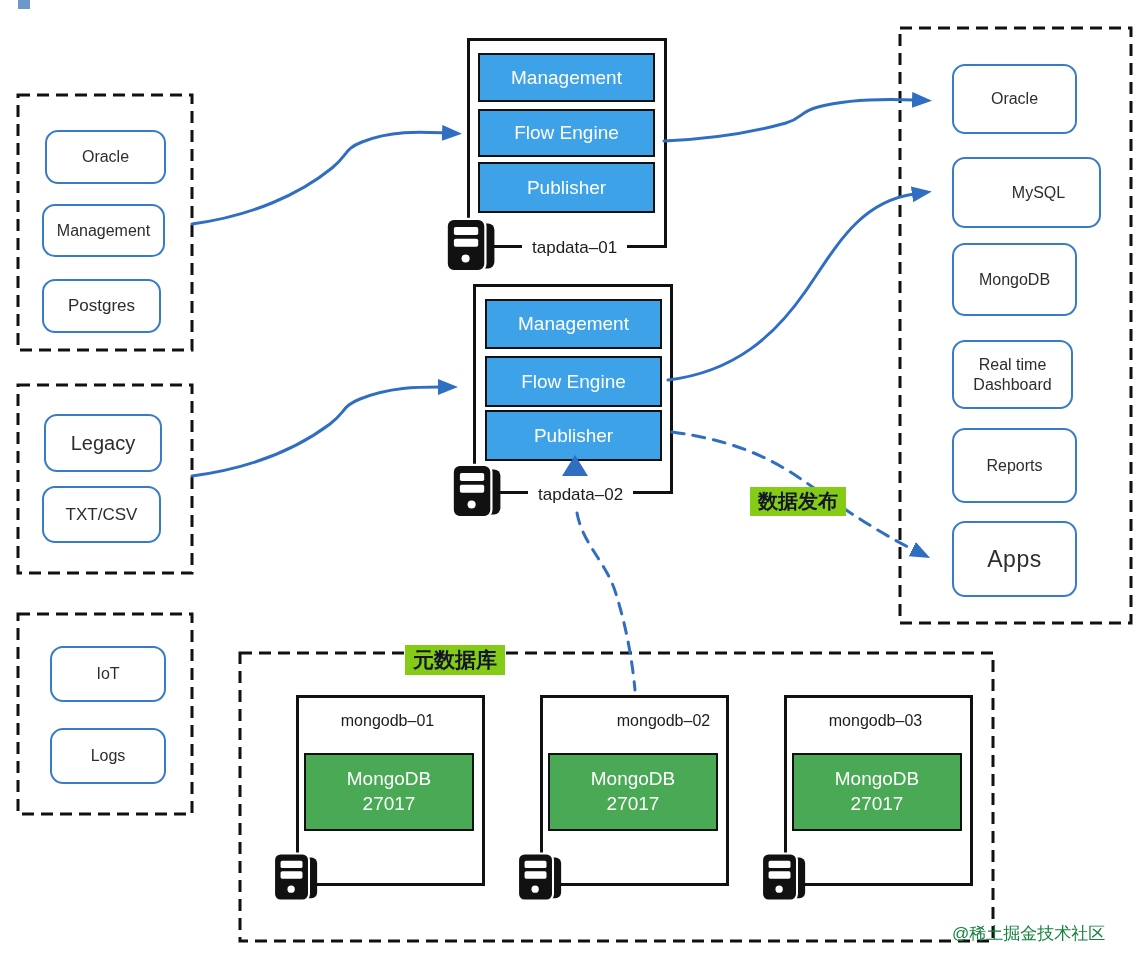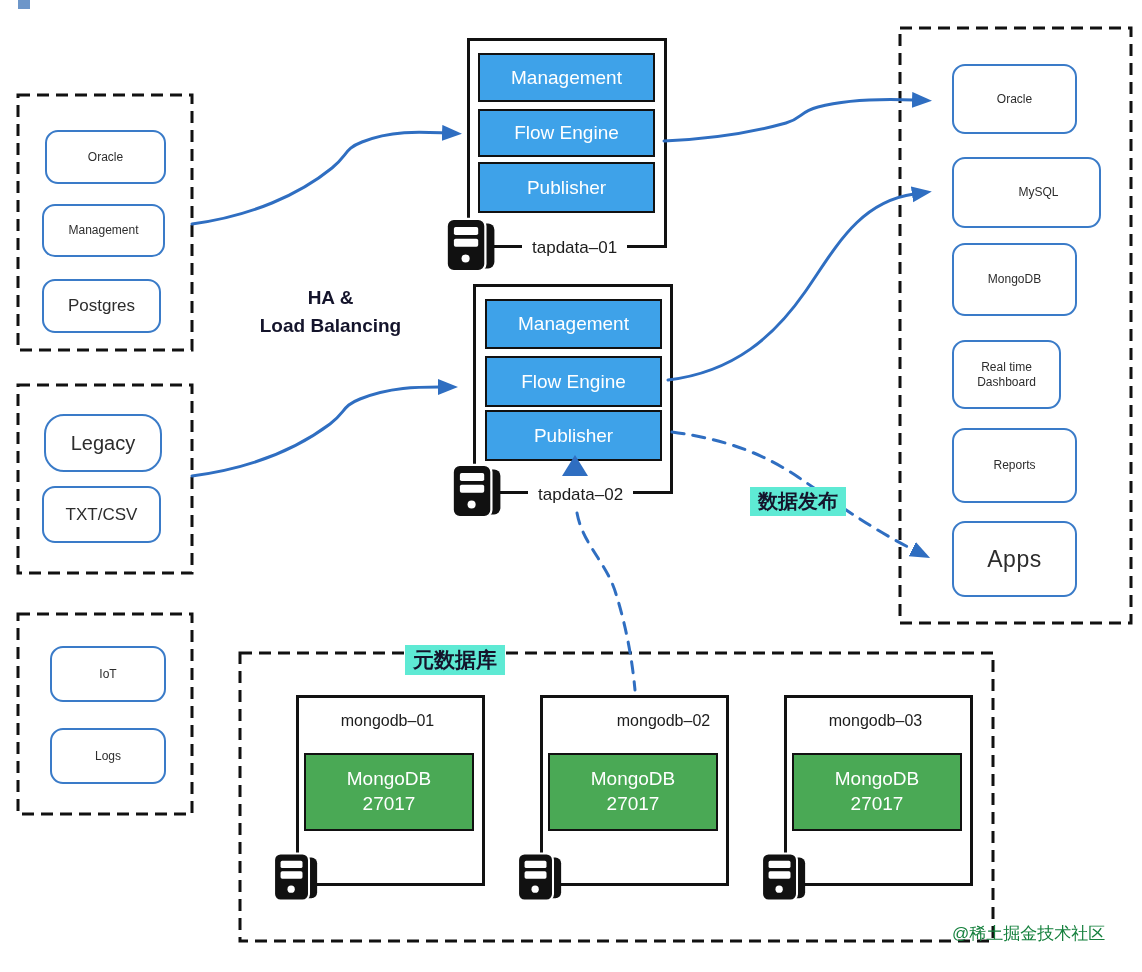--- a/index.html
+++ b/index.html
@@ -4,39 +4,39 @@
 <style>
   html,body{margin:0;padding:0;background:#ffffff;}
   #canvas{position:relative;width:1142px;height:972px;background:#ffffff;overflow:hidden;
           font-family:"Liberation Sans","DejaVu Sans",sans-serif;}
   svg.layer{position:absolute;left:0;top:0;pointer-events:none;}
   #dashed-layer{z-index:1;}
   #arrow-layer{z-index:3;}
 
   .node{position:absolute;background:#fff;border:2.5px solid #3a7bc8;border-radius:13px;
         display:flex;align-items:center;justify-content:center;text-align:center;
-        color:#2d2d2d;font-size:12px;line-height:1.25;z-index:2;}
+        color:#2d2d2d;font-size:16px;line-height:1.25;z-index:2;}
   .node.big{font-size:20px;}
   .node.huge{font-size:23px;letter-spacing:.5px;}
   .node.mid{font-size:17px;}
 
   .stackbox{position:absolute;background:#fff;border:3px solid #111;z-index:2;}
   .module{position:absolute;background:#3ea2e9;border:2.5px solid #111;color:#fff;
           font-size:19px;display:flex;align-items:center;justify-content:center;z-index:2;}
   .hostlabel{position:absolute;background:#fff;color:#1c1c1c;font-size:17px;
              padding:2px 10px;z-index:3;white-space:nowrap;}
 
   .dbbox{position:absolute;background:#fff;border:3px solid #111;z-index:2;}
   .dblabel{position:absolute;width:100%;text-align:center;color:#1c1c1c;font-size:16px;z-index:2;}
   .greenbox{position:absolute;background:#4aa955;border:2.5px solid #111;color:#fff;
             font-size:19px;line-height:1.3;display:flex;align-items:center;justify-content:center;
             text-align:center;white-space:pre-line;z-index:2;}
 
   .caption{position:absolute;color:#14142b;font-weight:bold;text-align:center;z-index:4;
-           background:#5eead4;padding:1px 8px;white-space:pre-line;}
+           background:#84cc16;padding:1px 8px;white-space:pre-line;}
   #ha-caption{font-size:19px;line-height:1.45;background:transparent;}
   #meta-caption{font-size:21px;}
   #publish-caption{font-size:20px;}
 
   #watermark{position:absolute;color:#15803d;font-size:17px;z-index:5;white-space:nowrap;}
   #logo-square{position:absolute;left:18px;top:0;width:12px;height:9px;background:#6d96c9;z-index:2;}
 
   .server-icon{position:absolute;z-index:3;}
 </style>
 </head>
@@ -53,28 +53,26 @@
       <rect x="240" y="653" width="753" height="288"></rect>
     </g>
   </svg>
 
   <div id="logo-square"></div>
 
   <div class="node" style="left:45px;top:130px;width:117px;height:50px;">Oracle</div>
   <div class="node" style="left:42px;top:204px;width:119px;height:49px;">Management</div>
   <div class="node mid" style="left:42px;top:279px;width:115px;height:50px;">Postgres</div>
 
-  <div class="node big" style="left:44px;top:414px;width:114px;height:54px;border-radius:20px;">Legacy</div>
+  <div class="node big" style="left:44px;top:414px;width:114px;height:54px;">Legacy</div>
   <div class="node mid" style="left:42px;top:486px;width:115px;height:53px;">TXT/CSV</div>
 
   <div class="node" style="left:50px;top:646px;width:112px;height:52px;">IoT</div>
   <div class="node" style="left:50px;top:728px;width:112px;height:52px;">Logs</div>
 
-  <div id="ha-caption" class="caption" style="left:225px;top:283px;width:195px;">HA  &amp;
-Load Balancing</div>
 
   <div class="stackbox" style="left:467px;top:38px;width:194px;height:204px;"></div>
   <div class="module" style="left:478px;top:53px;width:173px;height:45px;">Management</div>
   <div class="module" style="left:478px;top:109px;width:173px;height:44px;">Flow Engine</div>
   <div class="module" style="left:478px;top:162px;width:173px;height:47px;">Publisher</div>
   <div class="hostlabel" style="left:522px;top:236px;">tapdata–01</div>
   <svg class="server-icon" style="left:444px;top:216px;" width="54" height="58" viewBox="0 0 60 64">
     <rect x="20" y="8" width="36" height="50" rx="7" fill="#111"></rect>
     <rect x="3" y="3" width="43" height="58" rx="8" fill="#111" stroke="#fff" stroke-width="2.5"></rect>
     <rect x="11" y="12" width="27" height="9" rx="2" fill="#fff"></rect>
@@ -91,21 +89,21 @@
     <rect x="20" y="8" width="36" height="50" rx="7" fill="#111"></rect>
     <rect x="3" y="3" width="43" height="58" rx="8" fill="#111" stroke="#fff" stroke-width="2.5"></rect>
     <rect x="11" y="12" width="27" height="9" rx="2" fill="#fff"></rect>
     <rect x="11" y="25" width="27" height="9" rx="2" fill="#fff"></rect>
     <circle cx="24" cy="47" r="4.5" fill="#fff"></circle>
   </svg>
 
   <div class="node" style="left:952px;top:64px;width:121px;height:66px;">Oracle</div>
   <div class="node" style="left:952px;top:157px;width:121px;height:67px;padding-left:24px;">MySQL</div>
   <div class="node" style="left:952px;top:243px;width:121px;height:69px;">MongoDB</div>
-  <div class="node" style="left:952px;top:340px;width:109px;height:69px;padding:0 12px;box-sizing:border-box;">Real time Dashboard</div>
+  <div class="node" style="left:952px;top:340px;width:121px;height:69px;padding:0 12px;box-sizing:border-box;">Real time Dashboard</div>
   <div class="node" style="left:952px;top:428px;width:121px;height:71px;">Reports</div>
   <div class="node huge" style="left:952px;top:521px;width:121px;height:72px;">Apps</div>
 
   <div id="publish-caption" class="caption" style="left:750px;top:487px;">数据发布</div>
 
   <div id="meta-caption" class="caption" style="left:405px;top:645px;">元数据库</div>
 
   <div class="dbbox" style="left:296px;top:695px;width:183px;height:185px;"></div>
   <div class="dblabel" style="left:296px;top:712px;width:183px;text-align:center;">mongodb–01</div>
   <div class="greenbox" style="left:304px;top:753px;width:166px;height:74px;">MongoDB

